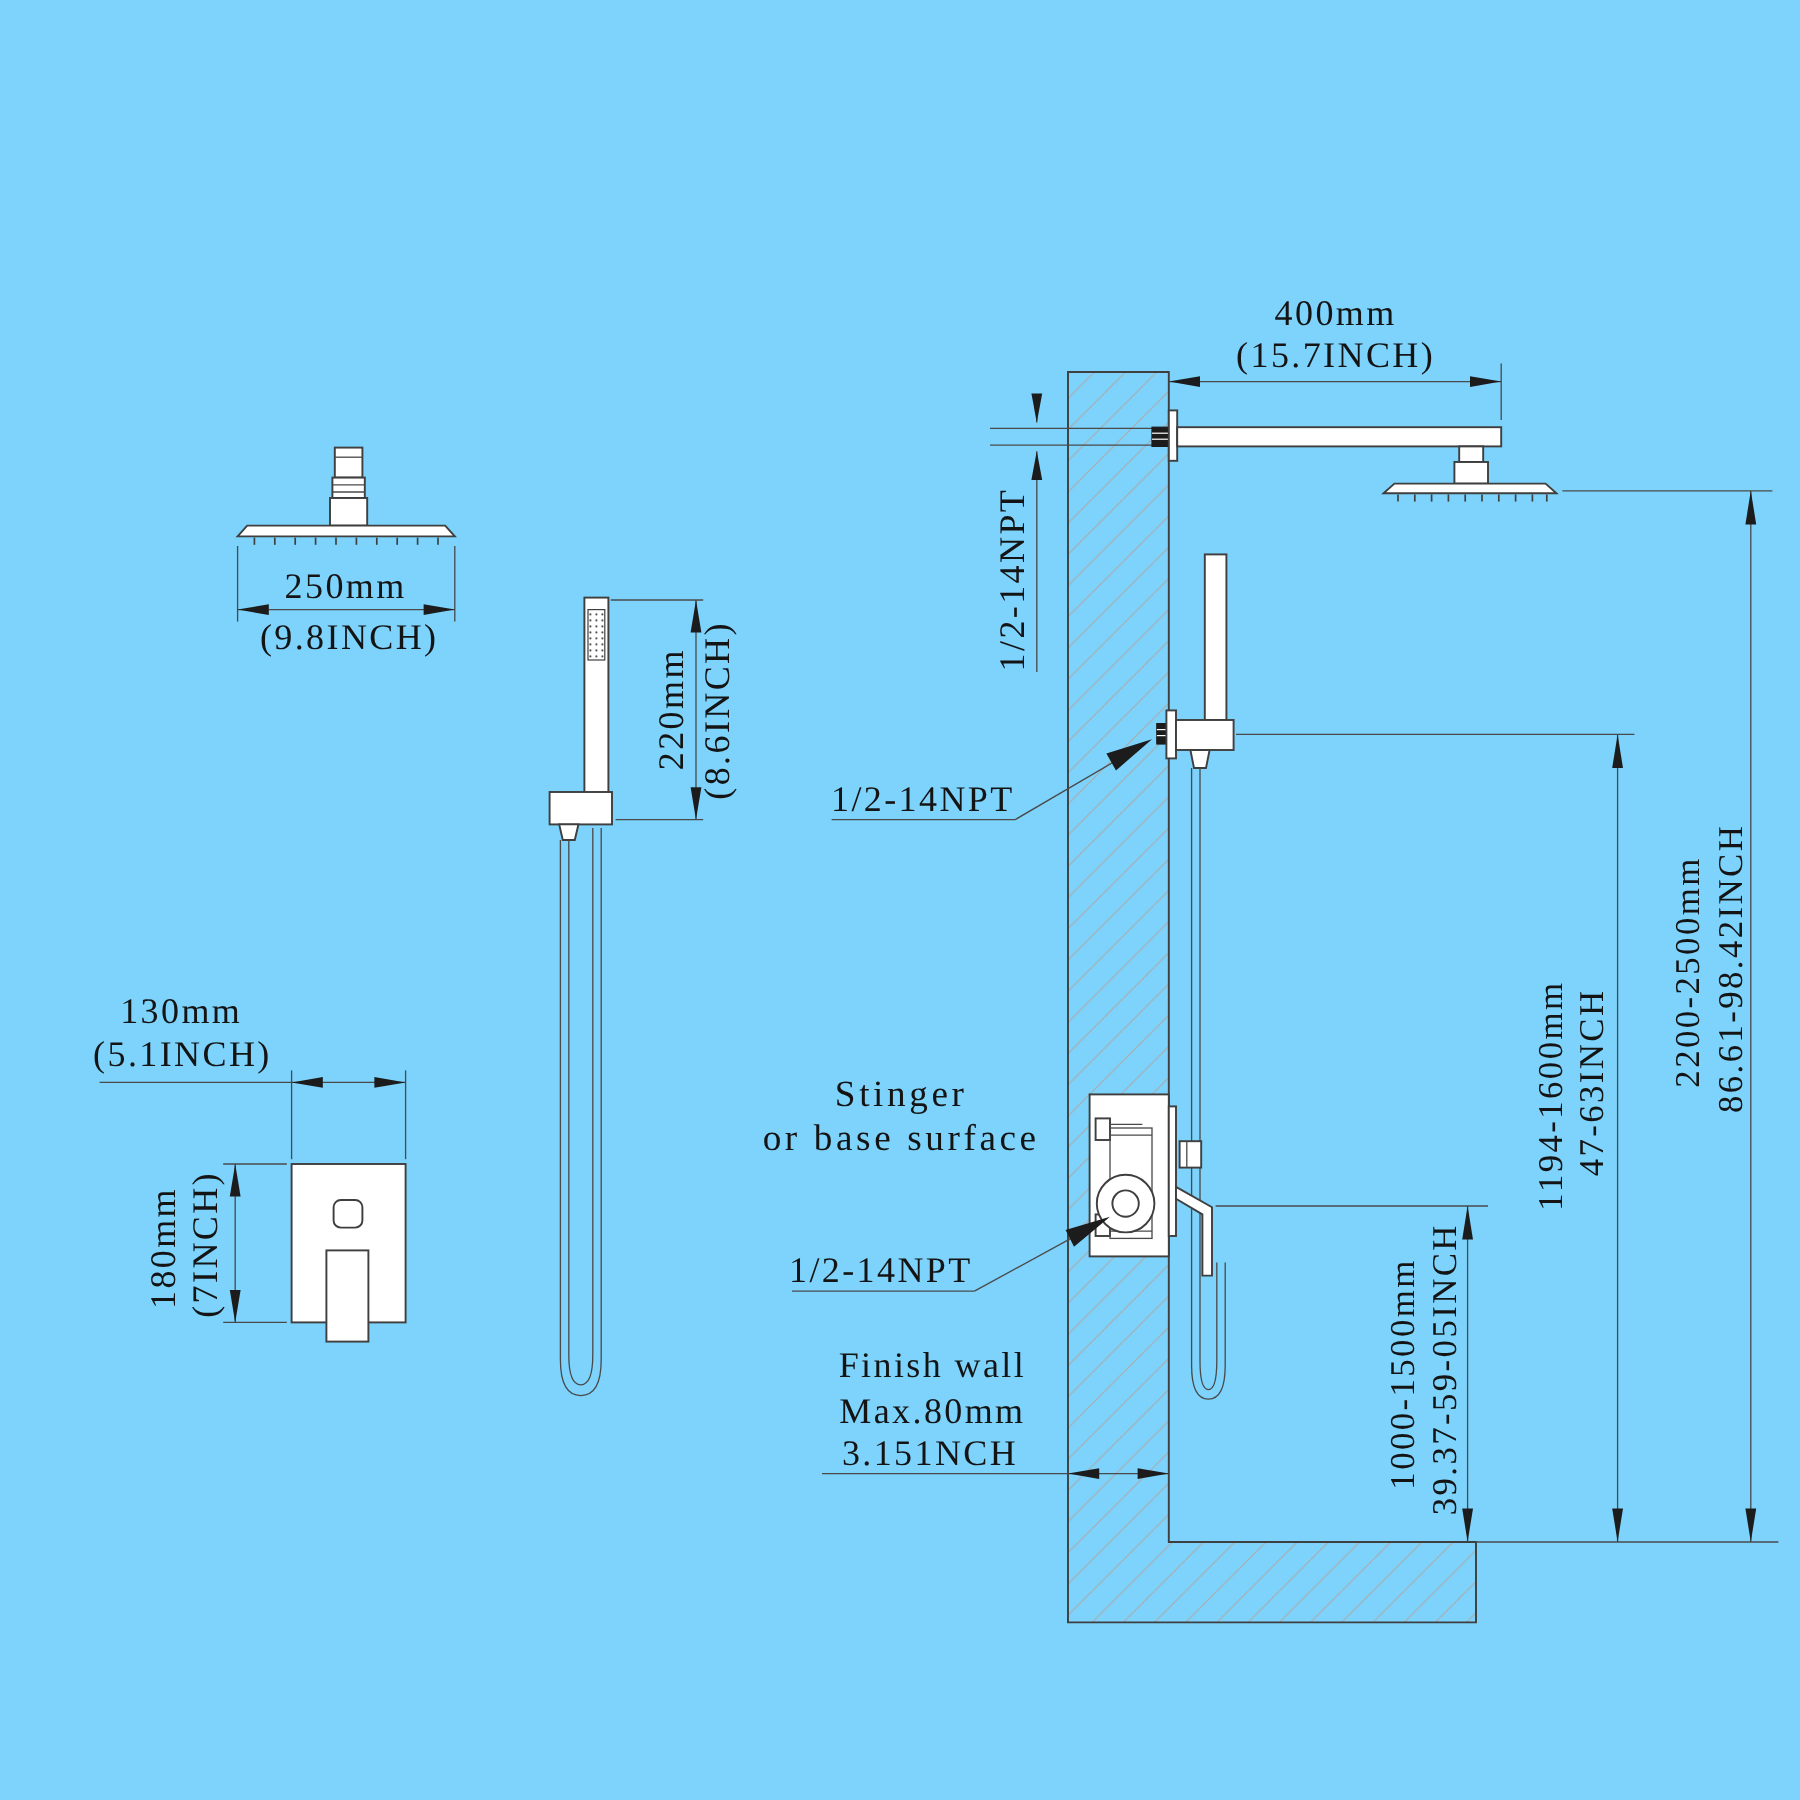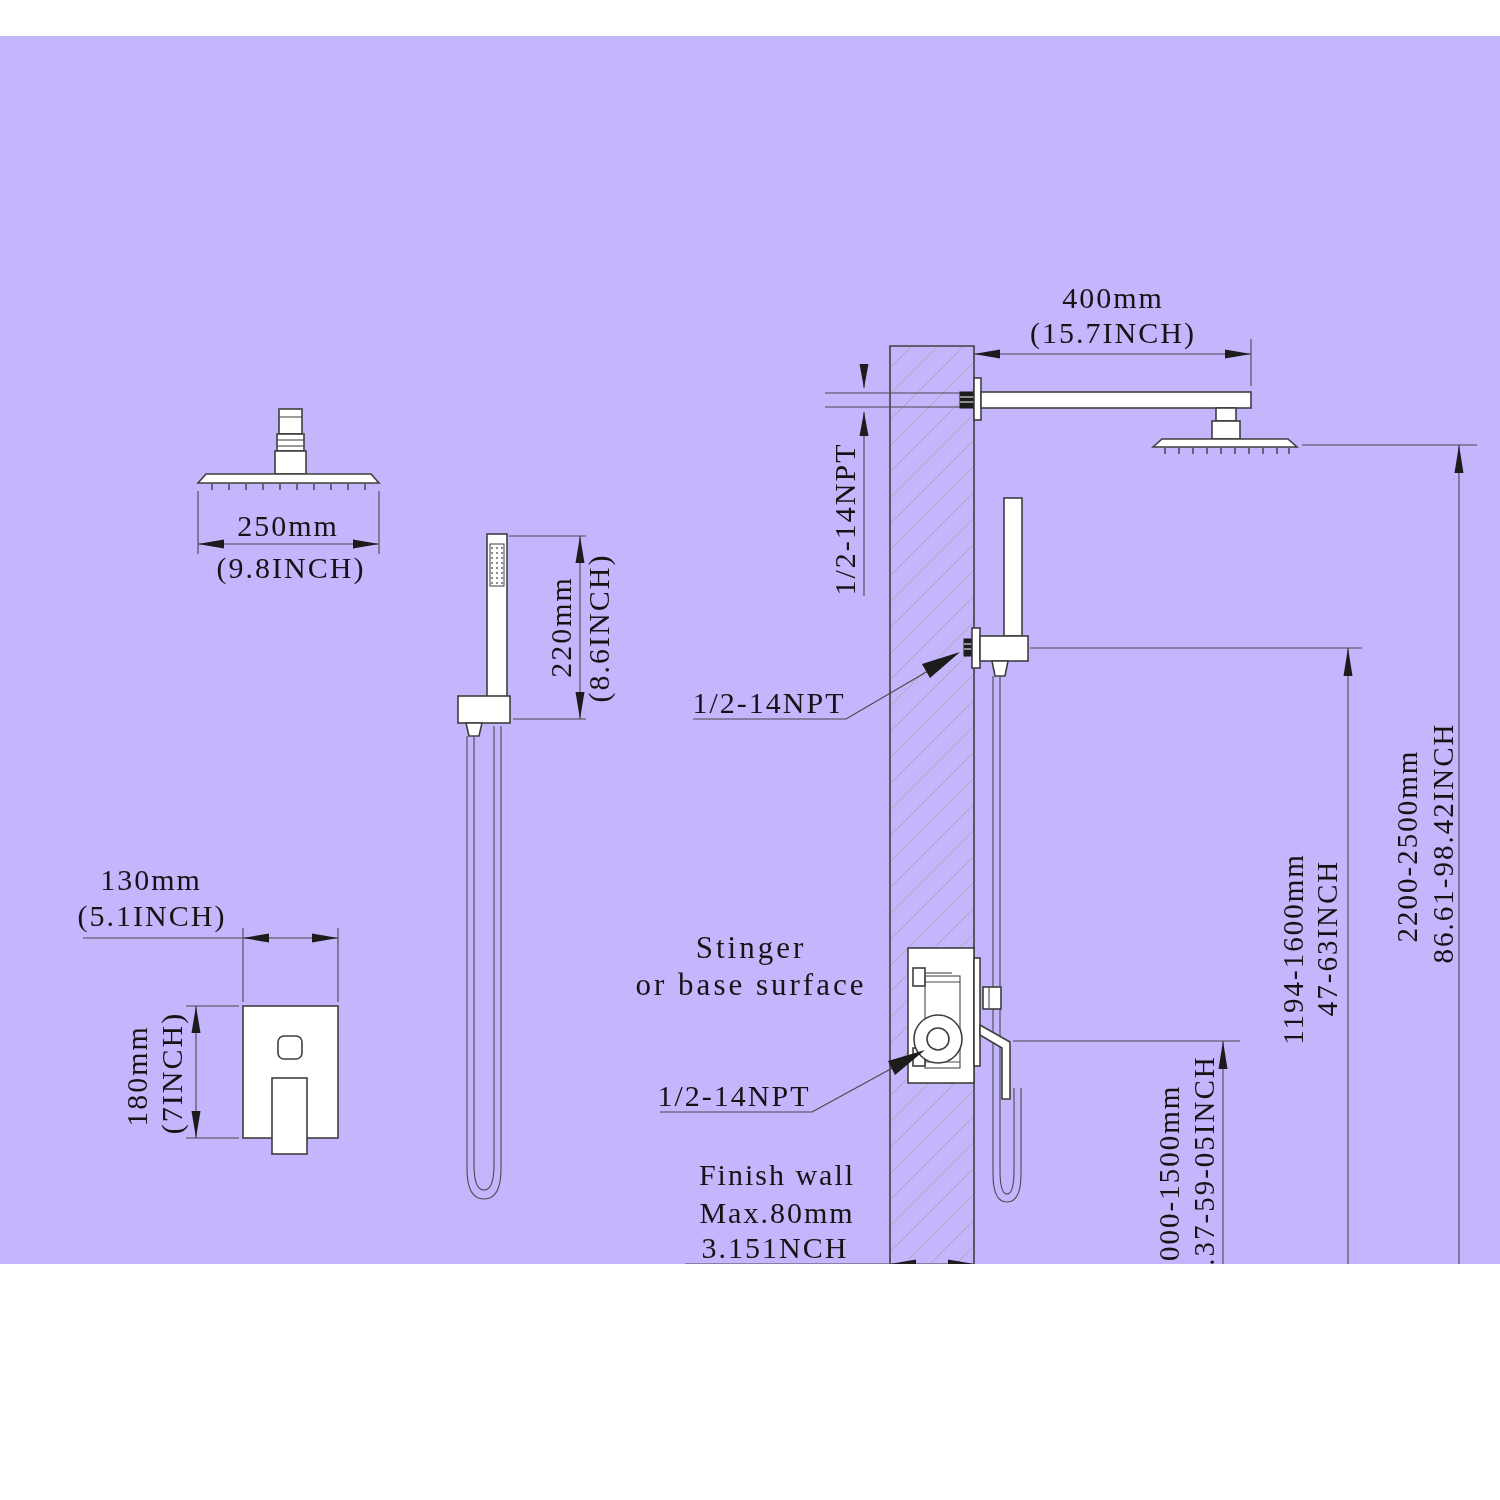--- a/index.html
+++ b/index.html
@@ -1,16 +1,16 @@
 <!DOCTYPE html>
 <html><head>
 <meta charset="utf-8">
 <style>
   html,body{margin:0;padding:0;background:#ffffff;}
-  .canvas{position:relative;width:1500px;height:1228px;background:#c4b5fd;overflow:hidden;margin-top:36px;}
+  .canvas{position:relative;width:1500px;height:1500px;background:#7dd3fc;overflow:hidden;}
   svg{position:absolute;left:0;top:0;}
   text{font-family:"Liberation Serif","DejaVu Serif",serif;fill:#141414;}
   .t30{font-size:30px;letter-spacing:2px;}
   .t29{font-size:29px;letter-spacing:2px;}
   .t32{font-size:31px;letter-spacing:3px;}
   .outline{stroke:#3f3f3f;stroke-width:1.6;fill:none;}
   .outlinew{stroke:#3f3f3f;stroke-width:1.6;fill:#ffffff;}
   .thin{stroke:#4a4a4a;stroke-width:1.1;fill:none;}
   .dark{fill:#1c1c1c;stroke:#1c1c1c;stroke-width:1;}
   .arr{fill:#1c1c1c;stroke:none;}

